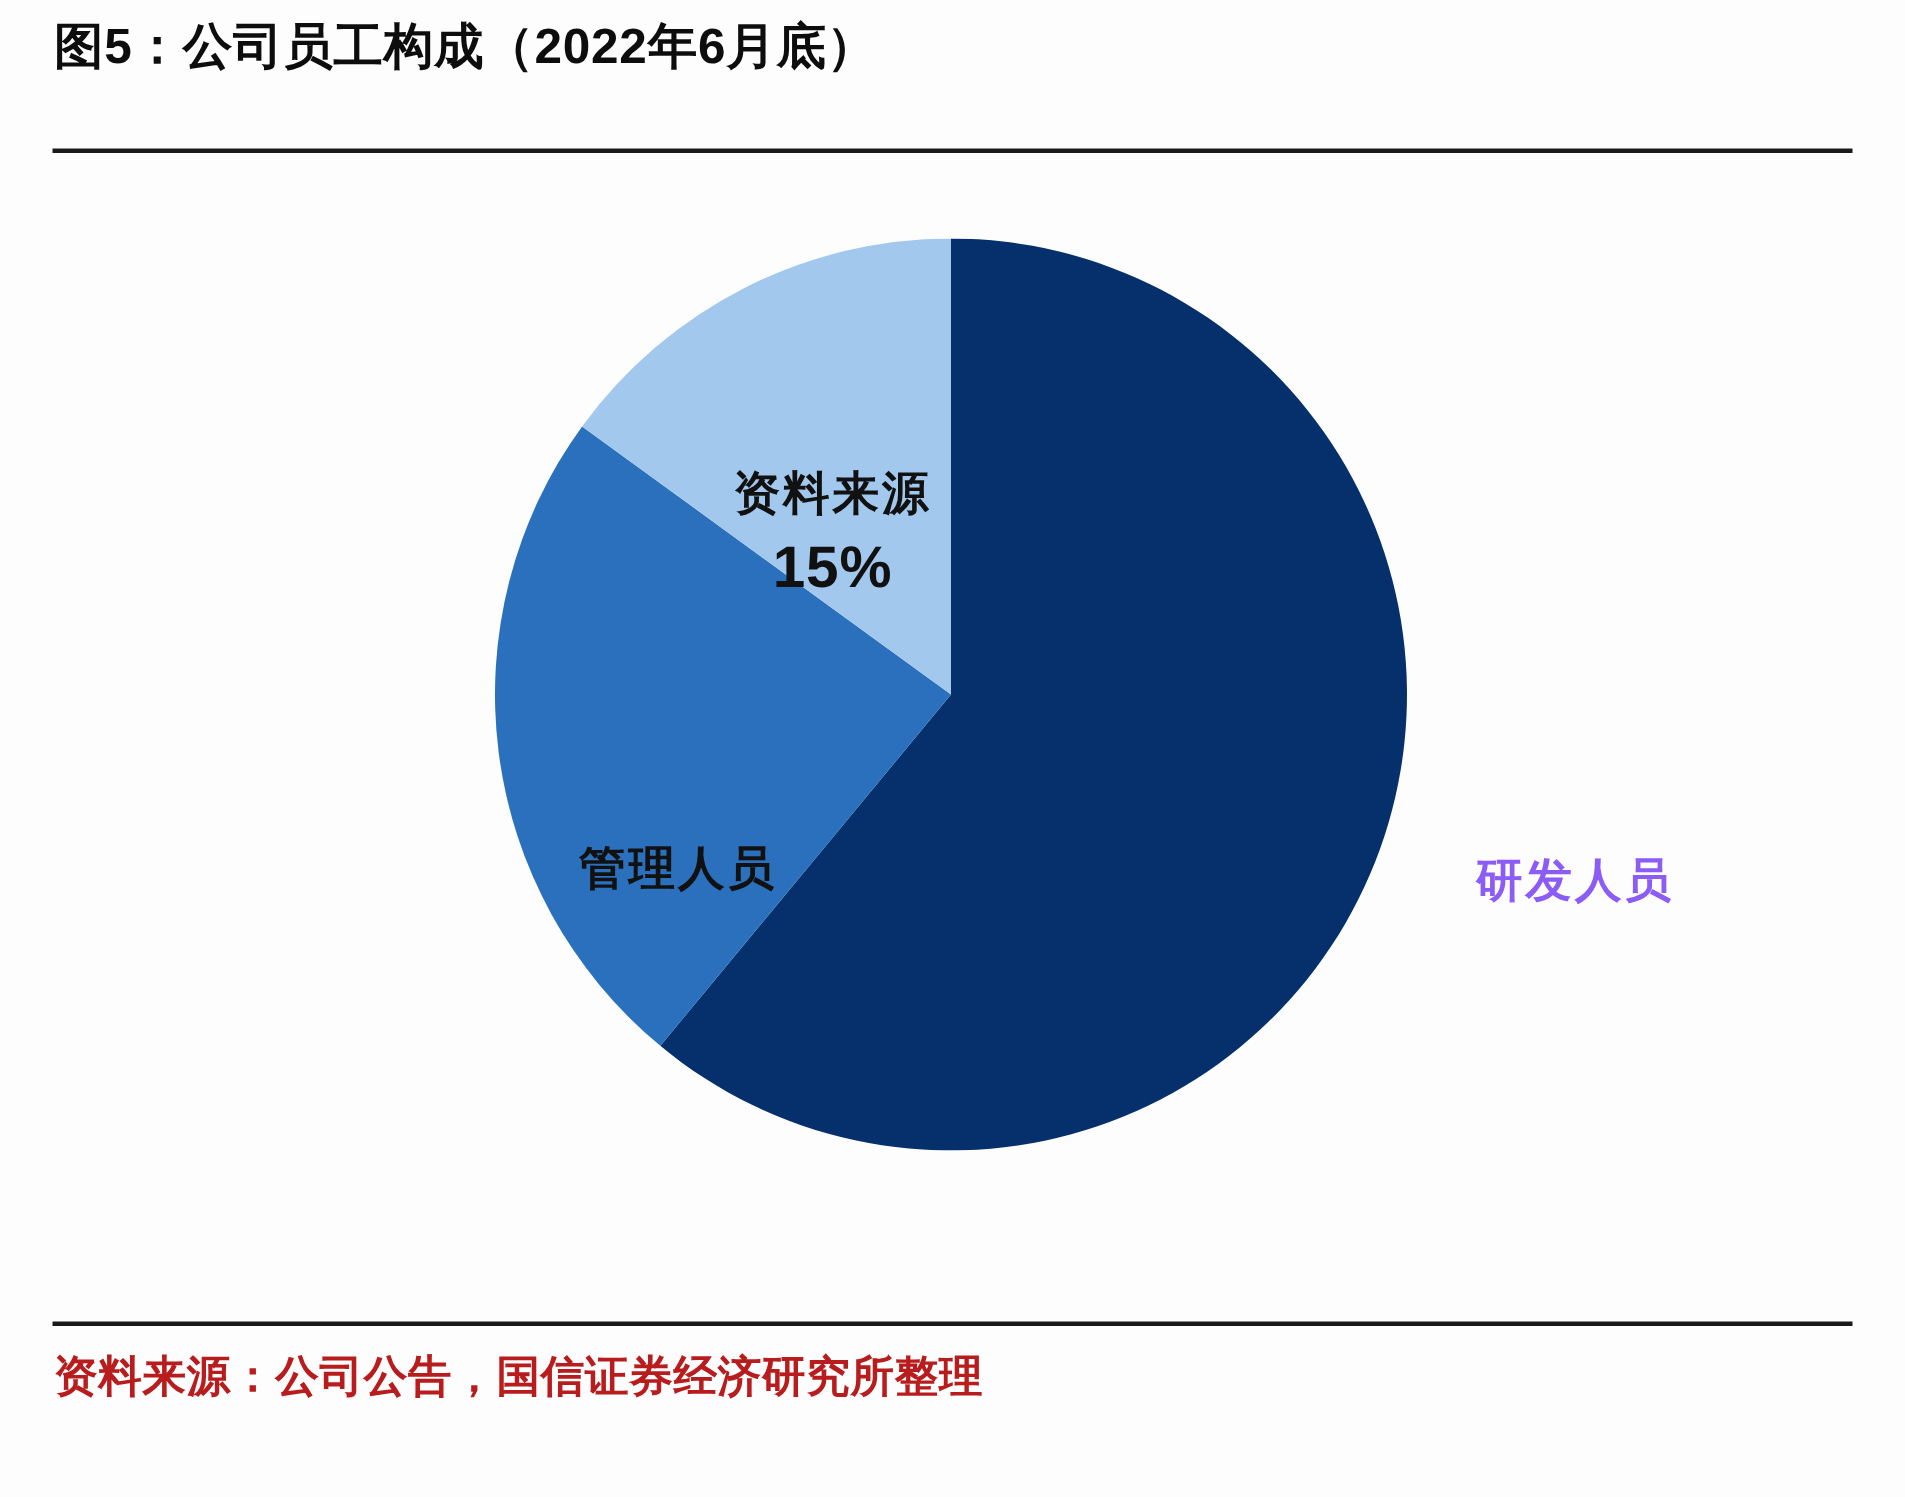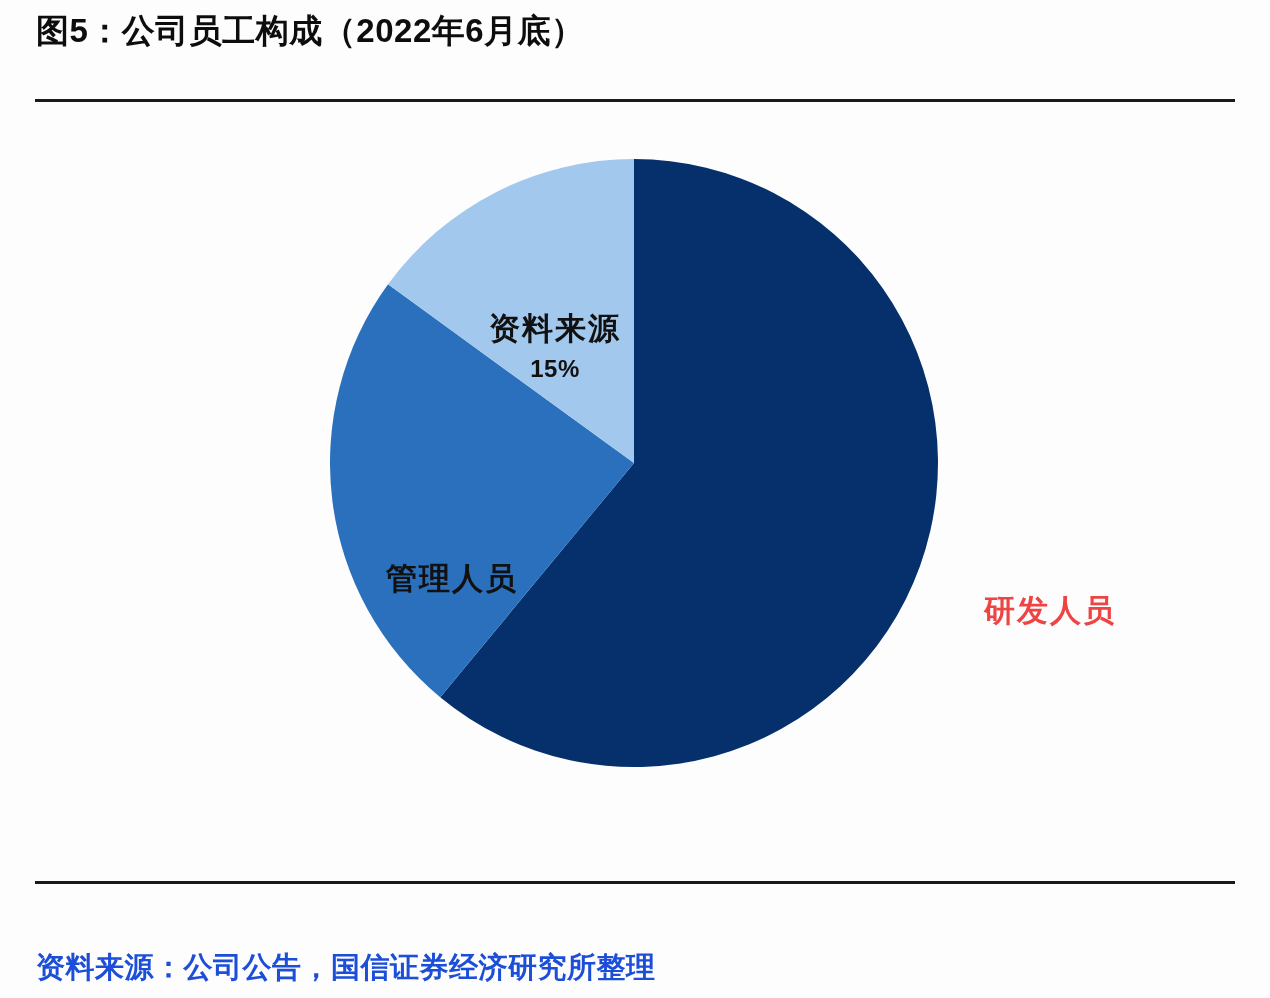--- a/index.html
+++ b/index.html
@@ -79,37 +79,37 @@
     pointer-events: none;
   }
   .slice-label .name {
     display: block;
     font-size: 31px;
     font-weight: bold;
     letter-spacing: 2px;
   }
   .slice-label .pct {
     display: block;
-    font-size: 24px;
+    font-size: 39px;
     font-weight: bold;
     margin-top: 5px;
     letter-spacing: 0.5px;
   }
   .label-sales  { left: 455px; top: 205px; width: 200px; color: #111111; }
   .label-admin  { left: 352px; top: 455px; width: 200px; color: #111111; font-family: Liberation Serif, serif; }
-  .label-rnd    { left: 950px; top: 487px; width: 200px; color: #ef4444; }
+  .label-rnd    { left: 950px; top: 463px; width: 200px; color: #8b5cf6; }
 
   
   .source {
     position: absolute;
     left: 36px;
-    top: 948px;
+    top: 898px;
     font-size: 29px;
     font-weight: bold;
-    color: #1d4ed8;
+    color: #b91c1c;
     white-space: nowrap;
     letter-spacing: 0.5px;
   }
 
   
   .watermark {
     position: absolute;
     left: 925px;
     top: 930px;
     display: flex;

